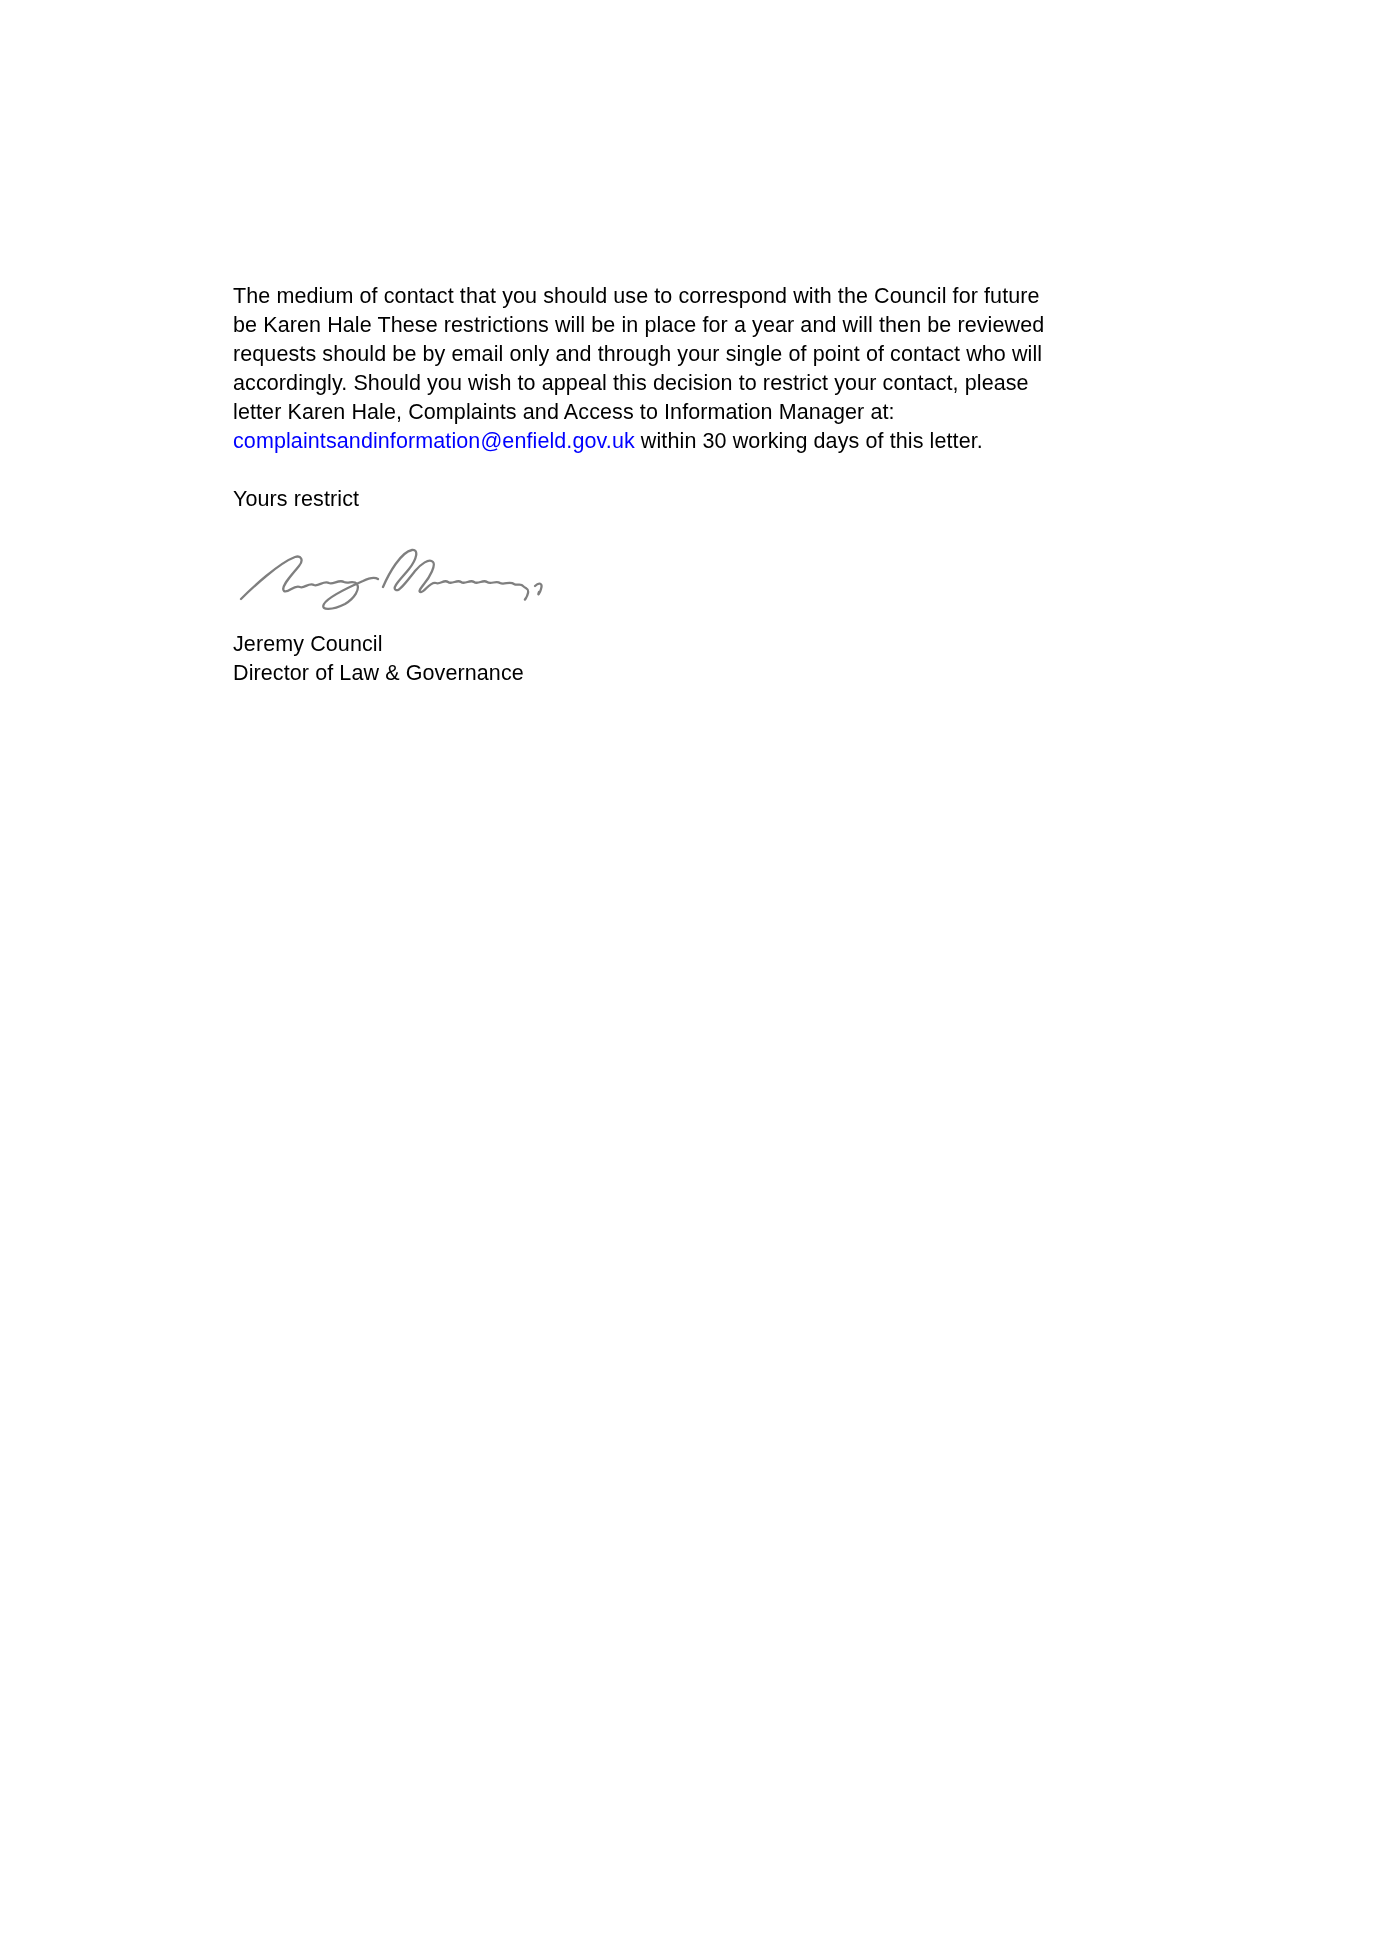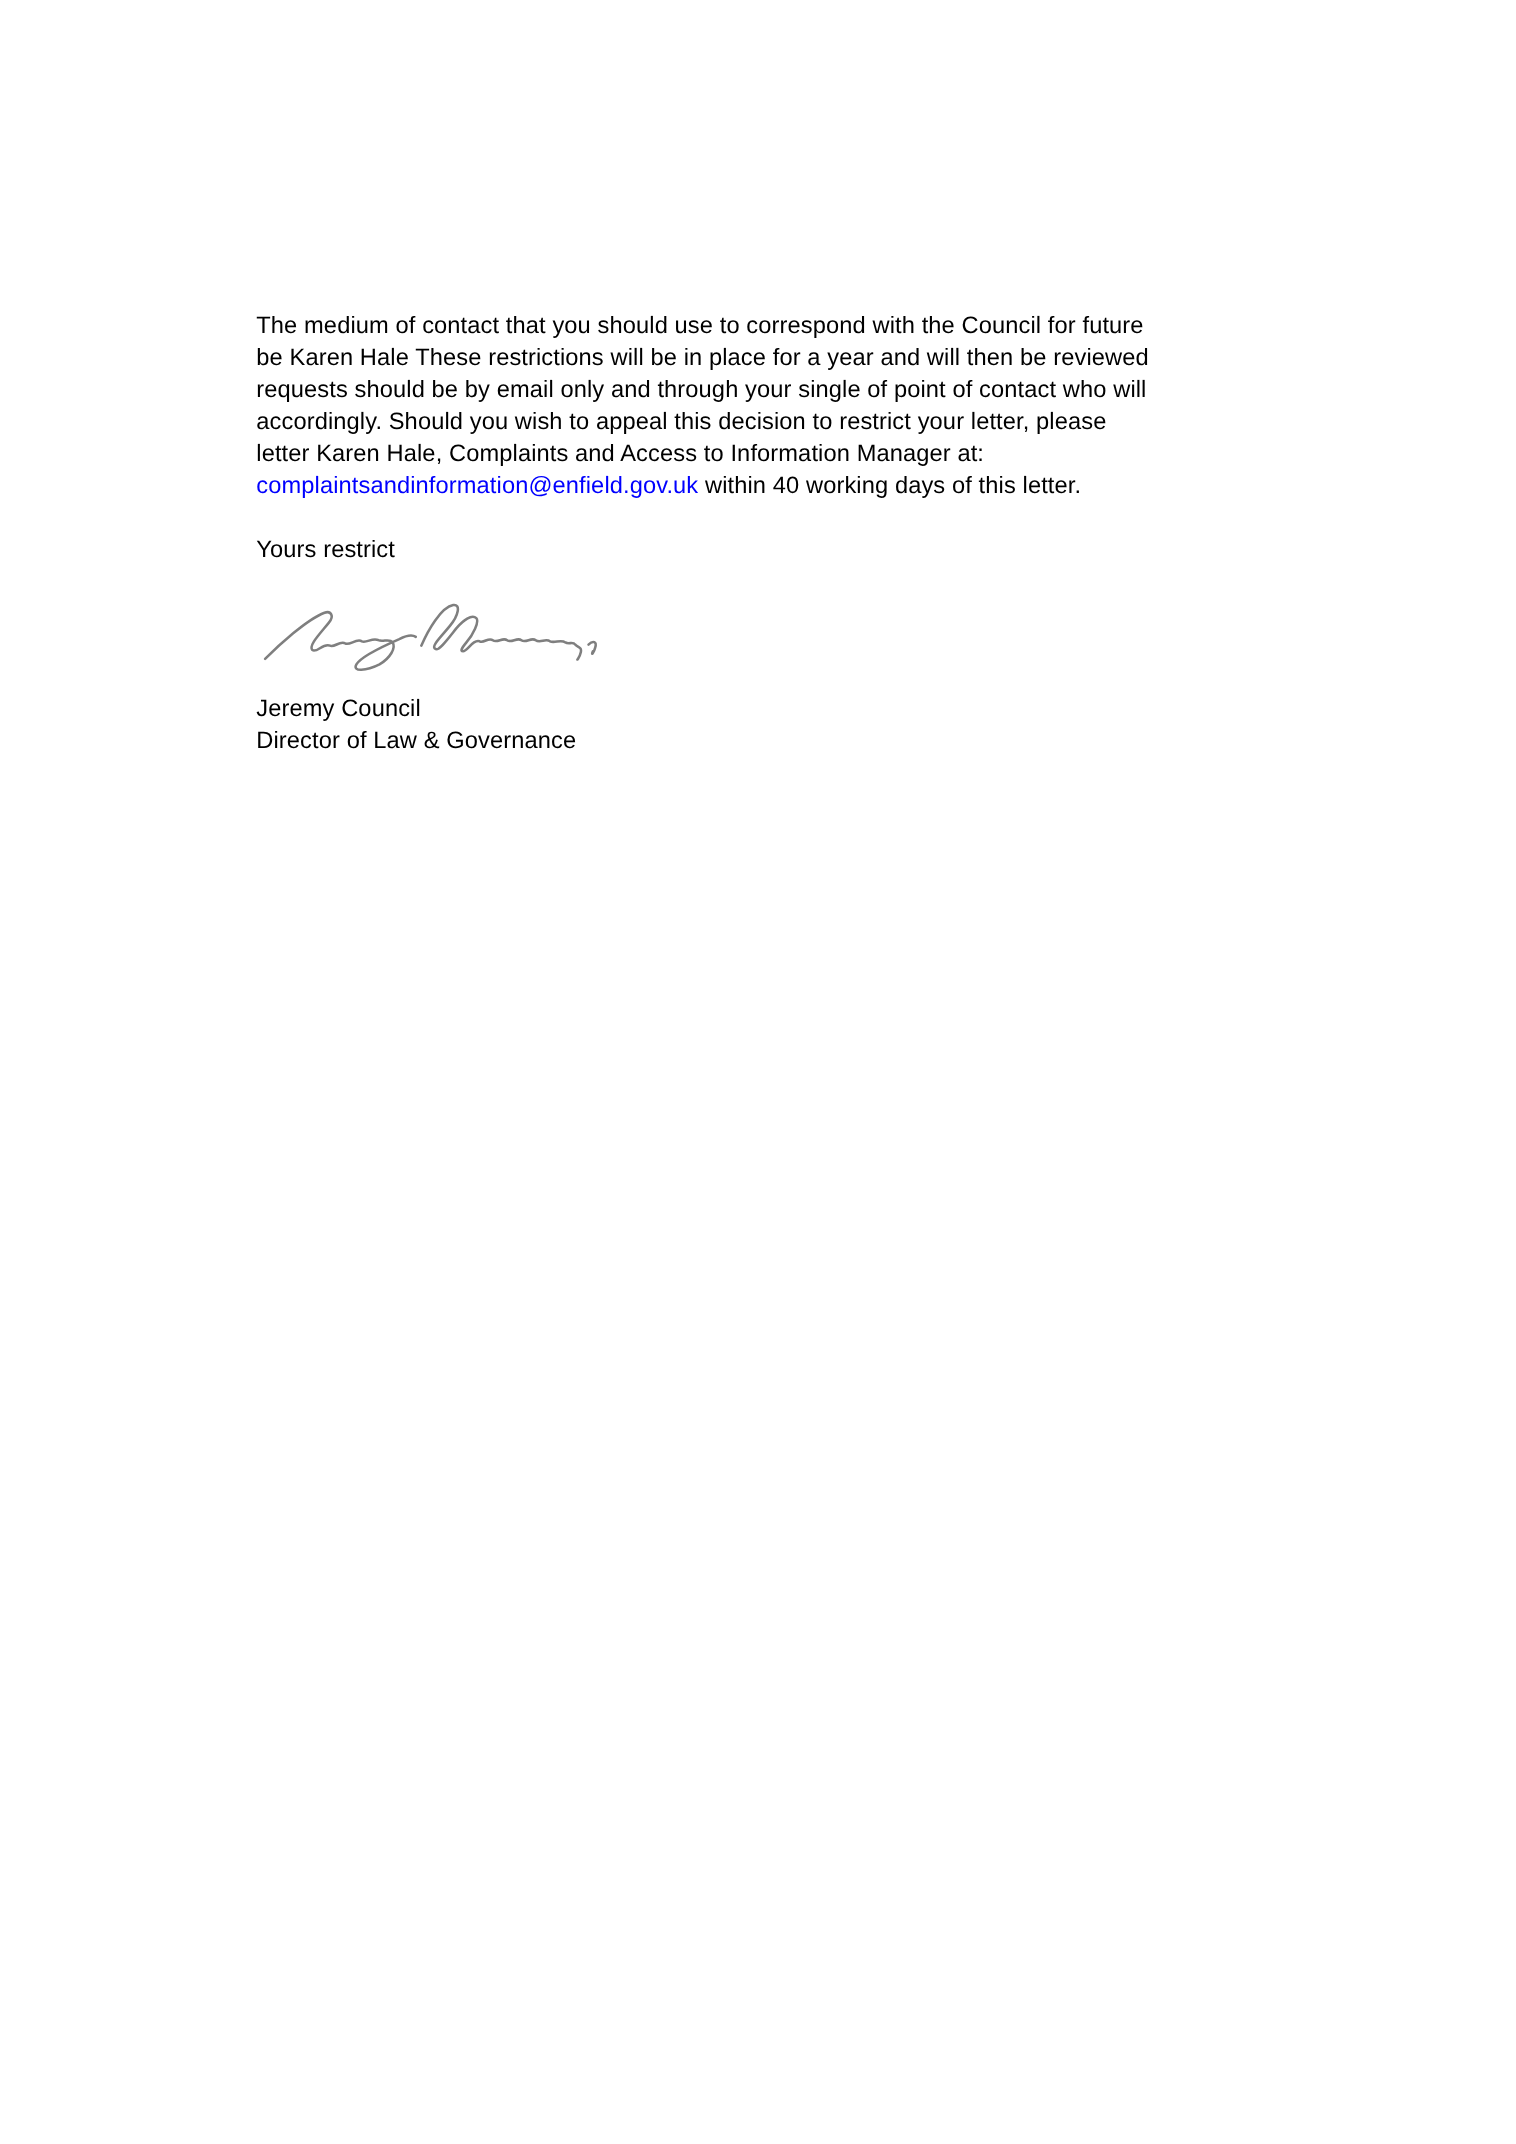--- a/index.html
+++ b/index.html
@@ -50,23 +50,23 @@
 </head>
 <body>
 
 <div class="page">
   <div class="letter-body">
 
     <div>
       <div class="para-line">The medium of contact that you should use to correspond with the Council for future</div>
       <div class="para-line">be Karen Hale These restrictions will be in place for a year and will then be reviewed</div>
       <div class="para-line">requests should be by email only and through your single of point of contact who will</div>
-      <div class="para-line">accordingly. Should you wish to appeal this decision to restrict your letter, please</div>
+      <div class="para-line">accordingly. Should you wish to appeal this decision to restrict your contact, please</div>
       <div class="para-line">letter Karen Hale, Complaints and Access to Information Manager at:</div>
-      <div class="para-line"><a class="email-link">complaintsandinformation@enfield.gov.uk</a><span> within 40 working days of this letter.</span></div>
+      <div class="para-line"><a class="email-link">complaintsandinformation@enfield.gov.uk</a><span> within 30 working days of this letter.</span></div>
     </div>
 
     <div class="valediction">Yours restrict</div>
 
     <svg class="signature-svg" width="312" height="82" viewBox="0 0 312 82" fill="none" aria-hidden="true">
       <g stroke="#7f7f7f" stroke-width="2.3" stroke-linecap="round" fill="none">
         <path d="M 6 62
                  C 18 50, 44 26, 60 20
                  C 66 18, 69 23, 64 29
                  C 56 39, 45 50, 49 54

